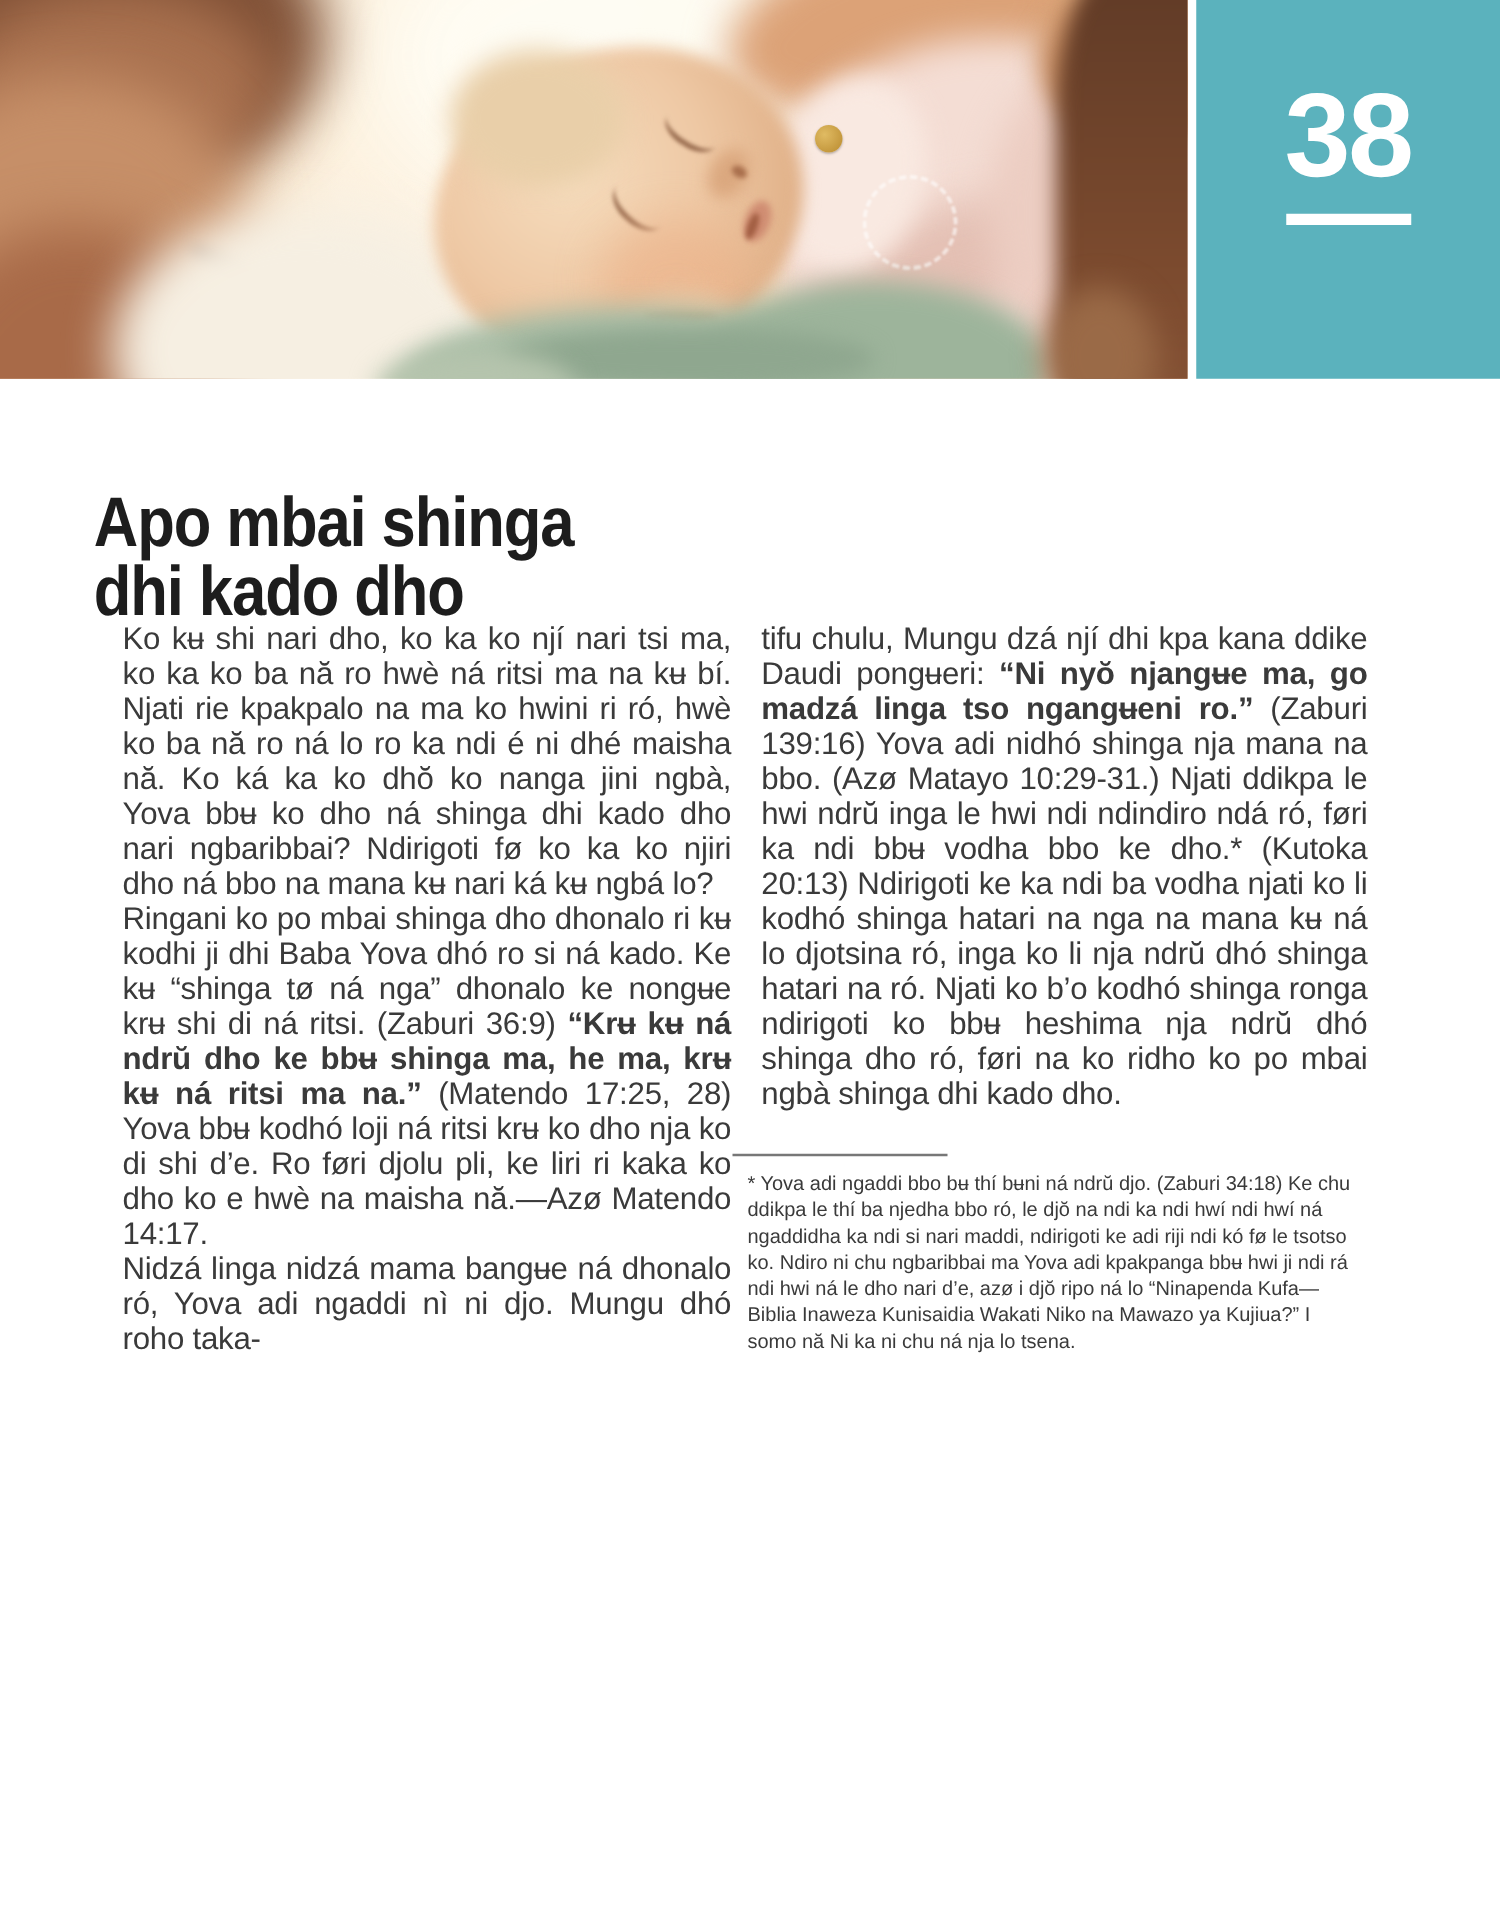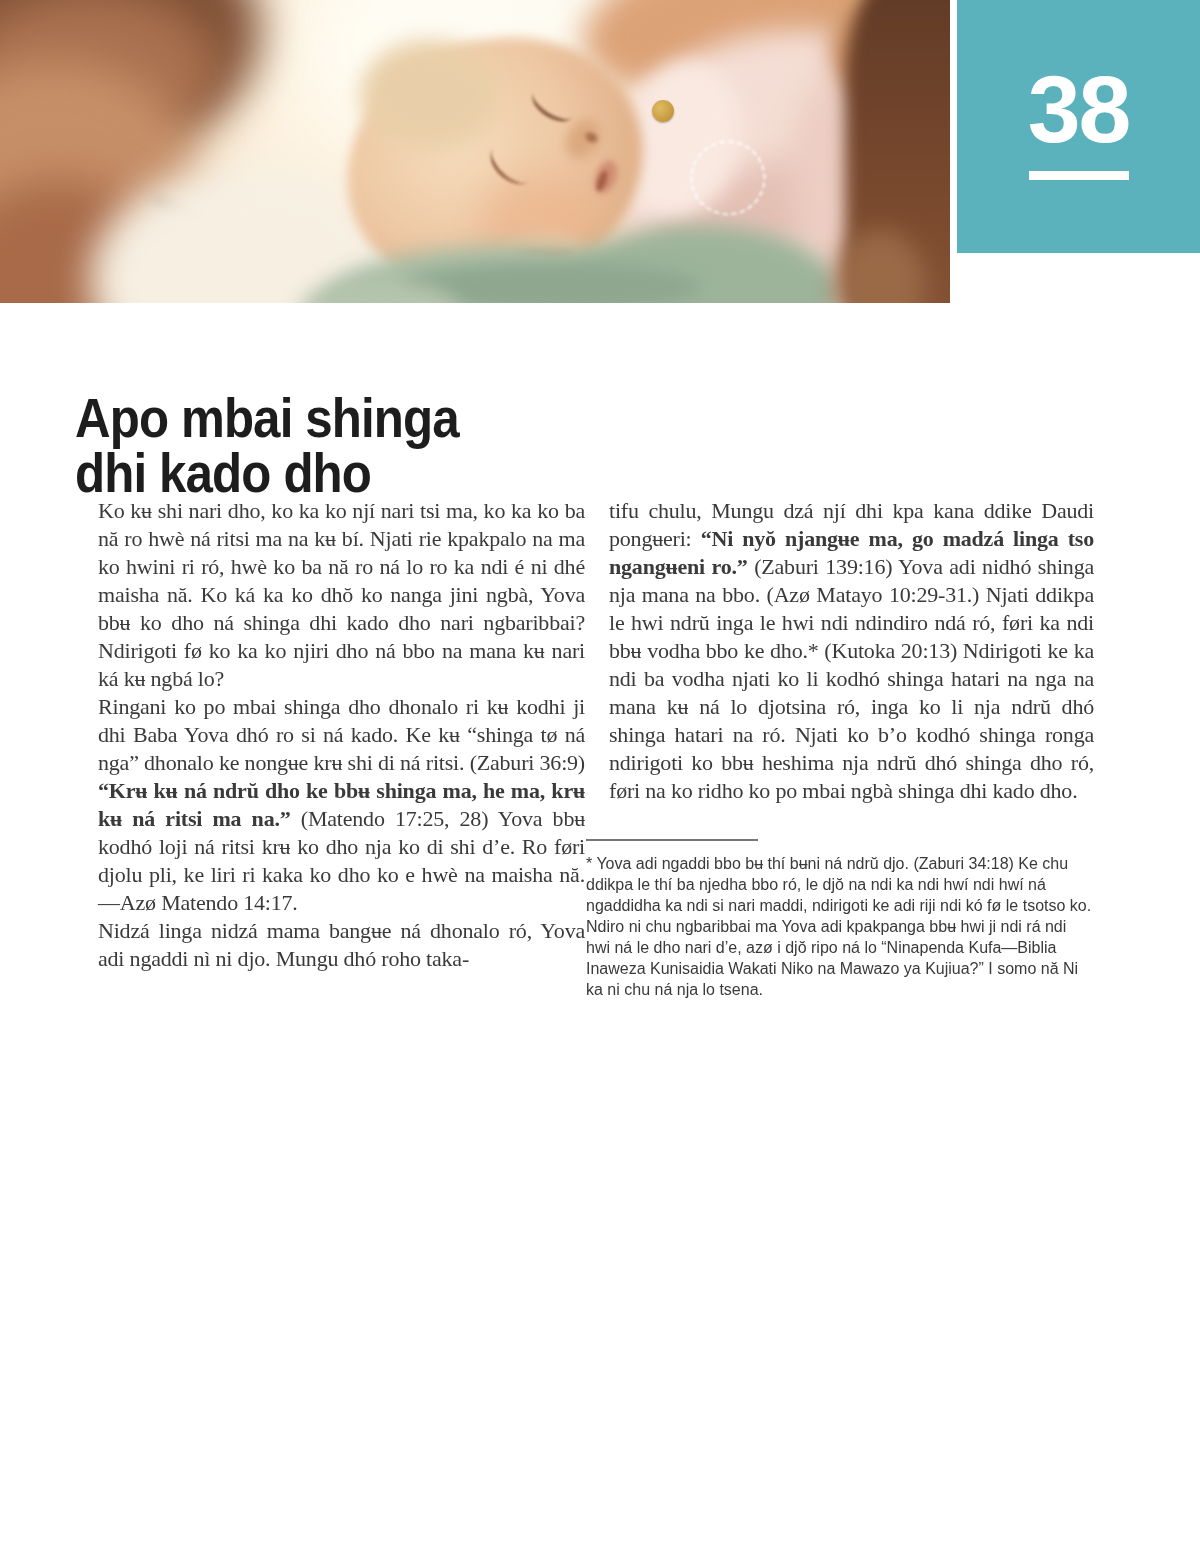--- a/index.html
+++ b/index.html
@@ -44,41 +44,41 @@
   .finger-1      { left:905px; top:55px; width:80px; height:26px; background:#c08355; filter:blur(6px); transform:rotate(-25deg); }
   .finger-2      { left:890px; top:90px; width:90px; height:24px; background:#b87c50; filter:blur(6px); transform:rotate(-20deg); }
   .father-head   { left:845px; top:-30px; width:170px; height:400px; border-radius:30%;
                    background:linear-gradient(180deg,#5f3a26,#7b4a2e 60%,#8a5638); filter:blur(8px); }
   .father-chin   { left:835px; top:230px; width:90px; height:110px; background:#9a6a47; filter:blur(12px); }
   .blanket-1     { left:320px; top:245px; width:380px; height:120px; background:#a9bda6; filter:blur(10px); }
   .blanket-2     { left:560px; top:225px; width:280px; height:140px; background:#9db49b; filter:blur(10px); }
   .blanket-3     { left:400px; top:262px; width:300px; height:50px;  background:#8fa78f; filter:blur(8px); }
   .blanket-4     { left:300px; top:280px; width:160px; height:60px;  background:#b5c4ad; filter:blur(10px); }
 
-  .chapter-block { position:absolute; left:957px; top:0; width:243px; height:253px; background:#5bb2bd;
+  .chapter-block { position:absolute; left:957px; top:0; width:243px; height:303px; background:#5bb2bd;
                    display:flex; flex-direction:column; align-items:center; }
   .chapter-number { margin-top:62px; font-size:95px; line-height:1; font-weight:bold; color:#ffffff; letter-spacing:-2px; }
   .chapter-underline { margin-top:14px; width:100px; height:9px; background:#ffffff; }
 
   
   .page-title { position:absolute; left:75px; top:352px; font-size:56px; line-height:55px; font-weight:bold;
                 color:#1d1d1d; letter-spacing:-1px; transform:scaleX(0.88); transform-origin:left top; white-space:nowrap; }
 
   
   .col { position:absolute; top:497px; color:#3a3a3a; }
   .col-left  { left:75px;  width:510px; }
   .col-right { left:586px; width:508px; }
-  .body-para { margin:0; padding-left:23px; font-size:22px; line-height:28px; letter-spacing:-0.2px;
-               text-align:justify; color:#3a3a3a;font-family:Liberation Serif, serif; }
+  .body-para { margin:0; padding-left:23px; font-size:25px; line-height:28px; letter-spacing:-0.2px;
+               text-align:justify; color:#3a3a3a; }
   .body-para b { font-weight:bold; }
   .question { margin:33px 0 10px 0; padding-left:23px; text-indent:-23px; font-size:20.5px; line-height:28px;
               font-weight:bold; color:#4a9dab; letter-spacing:-0.2px; }
   .question .q-num { margin-right:7px; }
   .footnote-divider { width:172px; border:none; border-top:2px solid #777777; margin:34px 0 12px 0; }
-  .footnote { margin:0; font-size:16px; line-height:21px; text-align:left; color:#3a3a3a; }
+  .footnote { margin:12px; font-size:16px; line-height:21px; text-align:left; color:#3a3a3a; }
 </style>
 </head>
 <body>
 
 <div class="page">
 
   <div class="hero">
     <div class="hero-photo">
       <div class="blob glow"></div>
       <div class="blob mother-hair-dark"></div>

